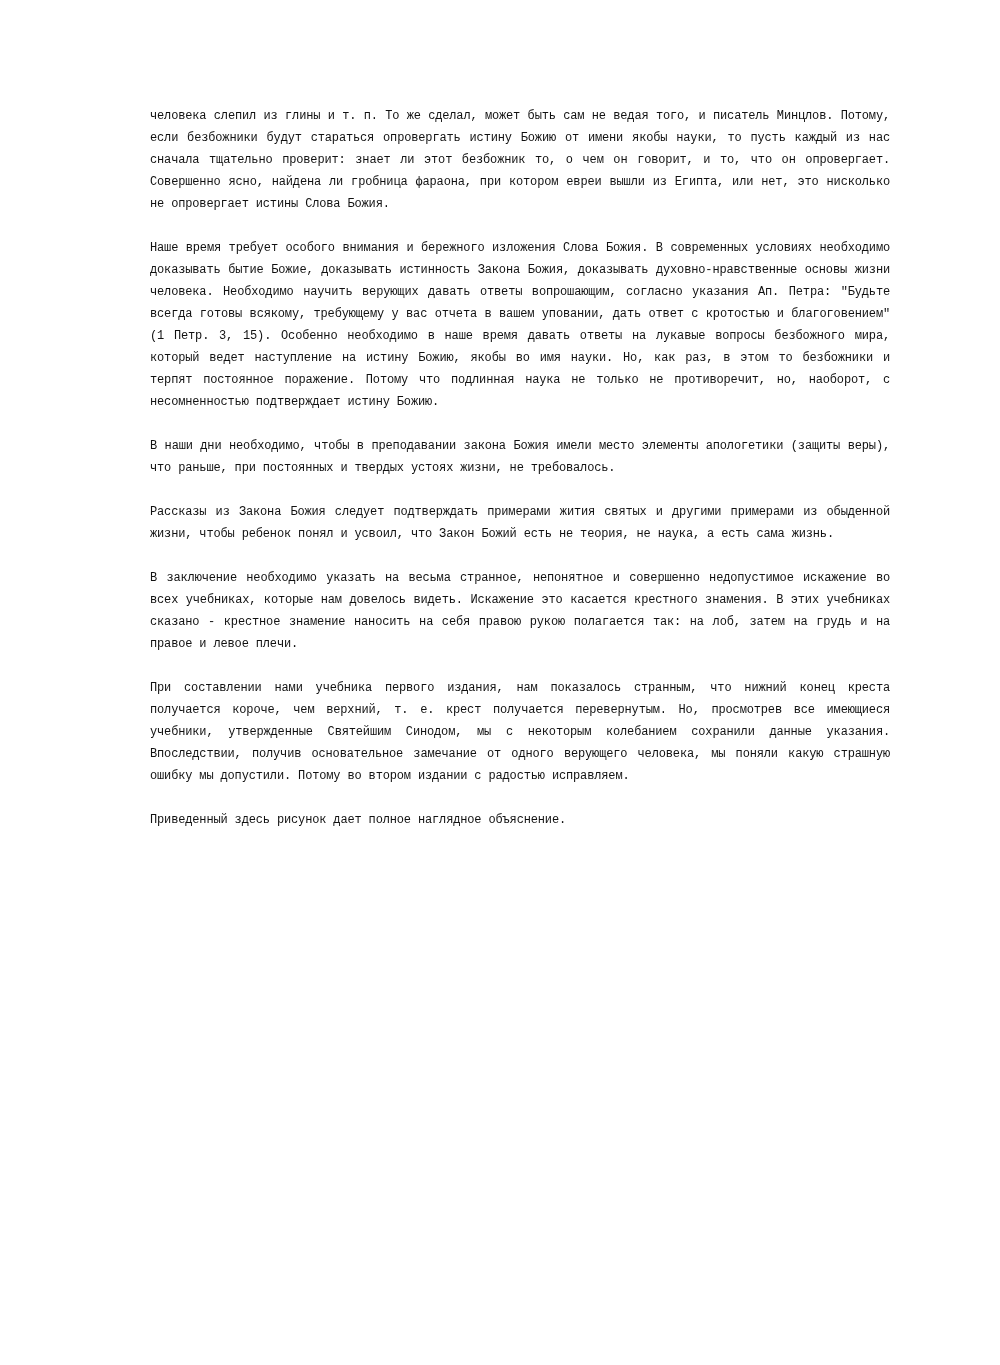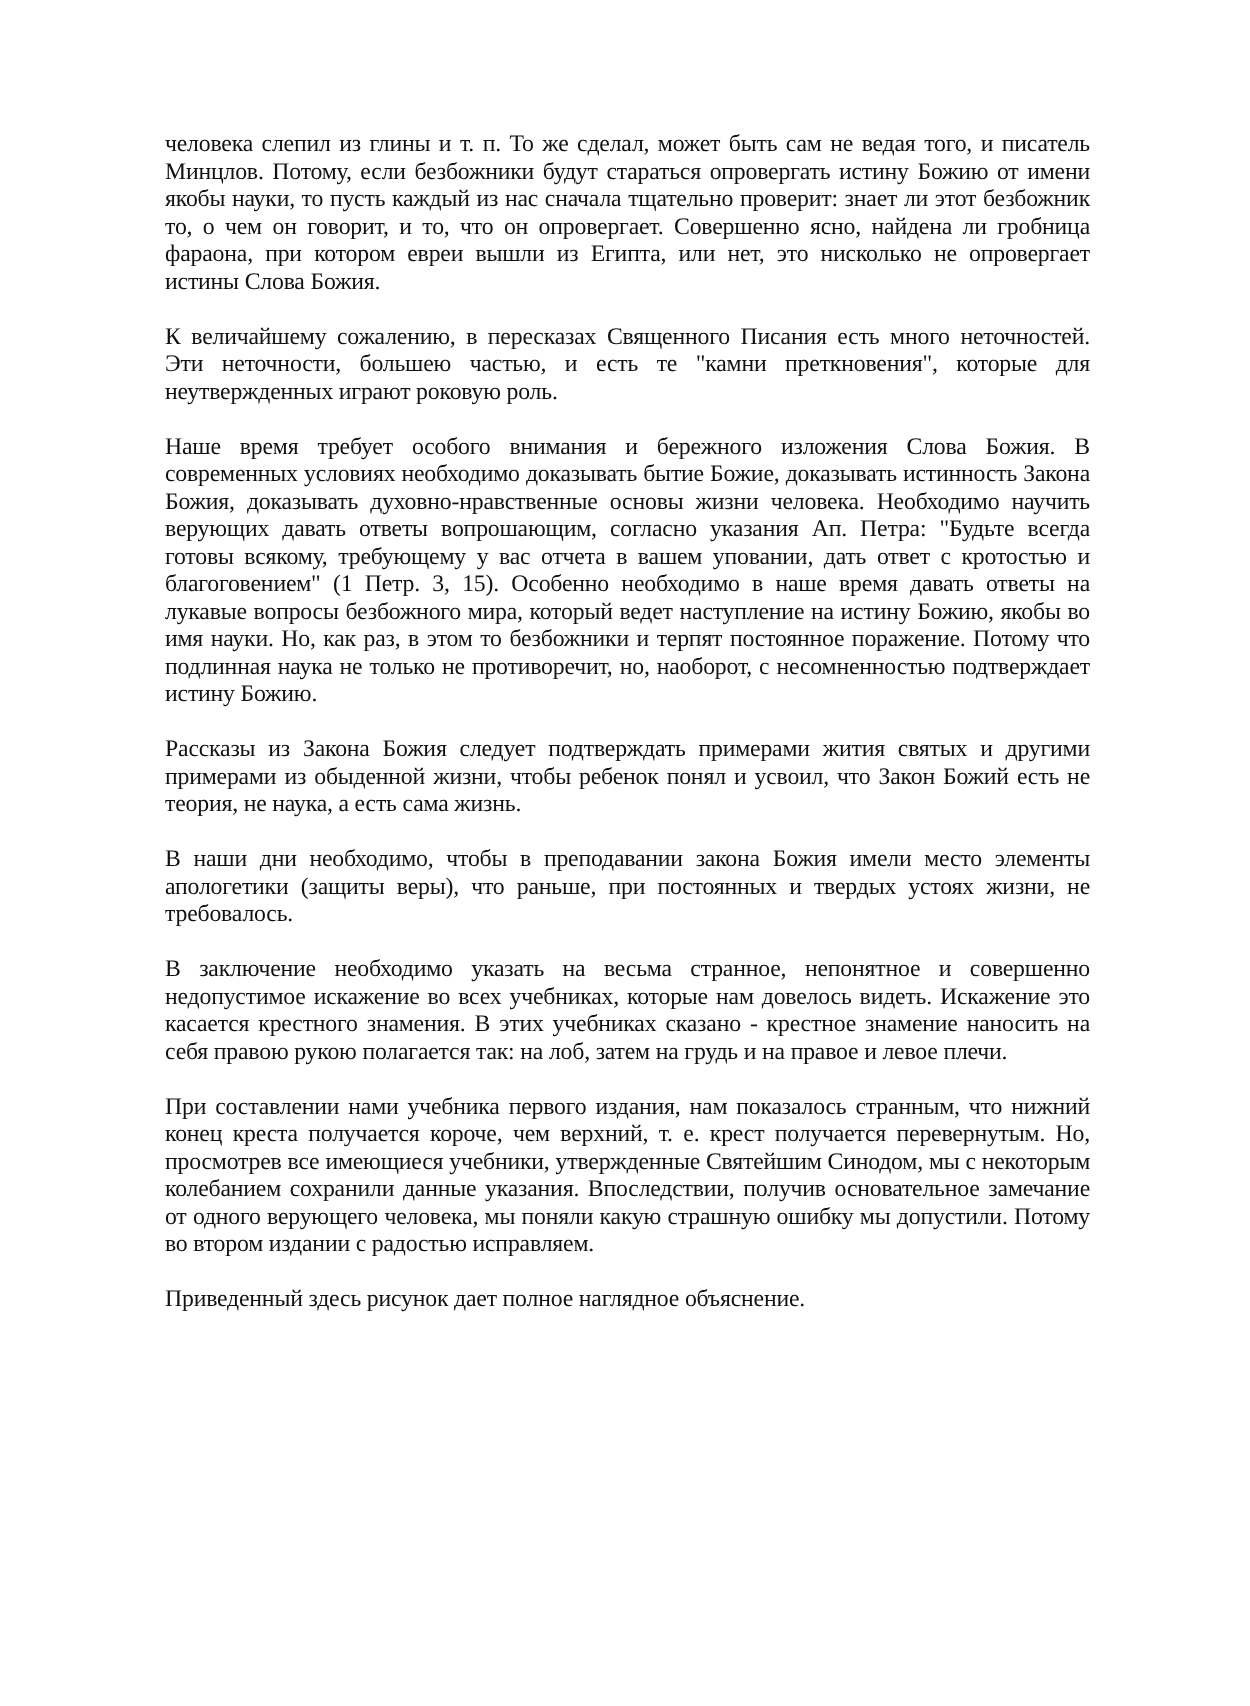--- a/index.html
+++ b/index.html
@@ -8,41 +8,40 @@
     background: #ffffff;
   }
   body {
     width: 1000px;
     height: 1365px;
     position: relative;
     overflow: hidden;
   }
   .page {
     position: absolute;
-    left: 132px;
+    left: 150px;
     top: 105px;
     width: 740px;
-    font-family: Liberation Serif, serif;
-    font-size: 19px;
+    font-family: Liberation Mono, monospace;
+    font-size: 12px;
     line-height: 22px;
     color: #111111;
   }
   .para {
     margin: 0 0 22px 0;
     text-align: justify;
     text-justify: inter-word;
     letter-spacing: -0.15px;
   }
   .para:last-child { margin-bottom: 0; }
 </style>
 </head>
 <body>
 
 <div class="page">
   <p class="para">человека слепил из глины и т. п. То же сделал, может быть сам не ведая того, и писатель Минцлов. Потому, если безбожники будут стараться опровергать истину Божию от имени якобы науки, то пусть каждый из нас сначала тщательно проверит: знает ли этот безбожник то, о чем он говорит, и то, что он опровергает. Совершенно ясно, найдена ли гробница фараона, при котором евреи вышли из Египта, или нет, это нисколько не опровергает истины Слова Божия.</p>
-  <p class="para">К величайшему сожалению, в пересказах Священного Писания есть много неточностей. Эти неточности, большею частью, и есть те "камни преткновения", которые для неутвержденных играют роковую роль.</p>
   <p class="para">Наше время требует особого внимания и бережного изложения Слова Божия. В современных условиях необходимо доказывать бытие Божие, доказывать истинность Закона Божия, доказывать духовно-нравственные основы жизни человека. Необходимо научить верующих давать ответы вопрошающим, согласно указания Ап. Петра: "Будьте всегда готовы всякому, требующему у вас отчета в вашем уповании, дать ответ с кротостью и благоговением" (1 Петр. 3, 15). Особенно необходимо в наше время давать ответы на лукавые вопросы безбожного мира, который ведет наступление на истину Божию, якобы во имя науки. Но, как раз, в этом то безбожники и терпят постоянное поражение. Потому что подлинная наука не только не противоречит, но, наоборот, с несомненностью подтверждает истину Божию.</p>
+  <p class="para">В наши дни необходимо, чтобы в преподавании закона Божия имели место элементы апологетики (защиты веры), что раньше, при постоянных и твердых устоях жизни, не требовалось.</p>
   <p class="para">Рассказы из Закона Божия следует подтверждать примерами жития святых и другими примерами из обыденной жизни, чтобы ребенок понял и усвоил, что Закон Божий есть не теория, не наука, а есть сама жизнь.</p>
-  <p class="para">В наши дни необходимо, чтобы в преподавании закона Божия имели место элементы апологетики (защиты веры), что раньше, при постоянных и твердых устоях жизни, не требовалось.</p>
   <p class="para">В заключение необходимо указать на весьма странное, непонятное и совершенно недопустимое искажение во всех учебниках, которые нам довелось видеть. Искажение это касается крестного знамения. В этих учебниках сказано - крестное знамение наносить на себя правою рукою полагается так: на лоб, затем на грудь и на правое и левое плечи.</p>
   <p class="para">При составлении нами учебника первого издания, нам показалось странным, что нижний конец креста получается короче, чем верхний, т. е. крест получается перевернутым. Но, просмотрев все имеющиеся учебники, утвержденные Святейшим Синодом, мы с некоторым колебанием сохранили данные указания. Впоследствии, получив основательное замечание от одного верующего человека, мы поняли какую страшную ошибку мы допустили. Потому во втором издании с радостью исправляем.</p>
   <p class="para">Приведенный здесь рисунок дает полное наглядное объяснение.</p>
 </div>
 
 </body></html>

